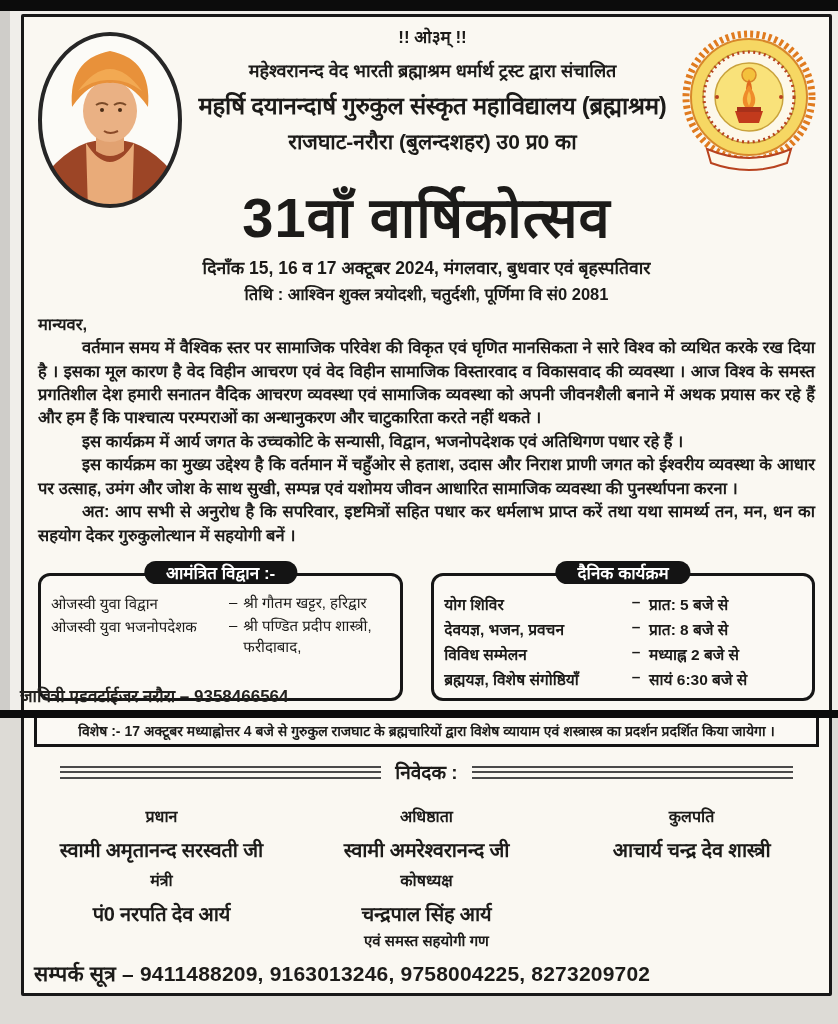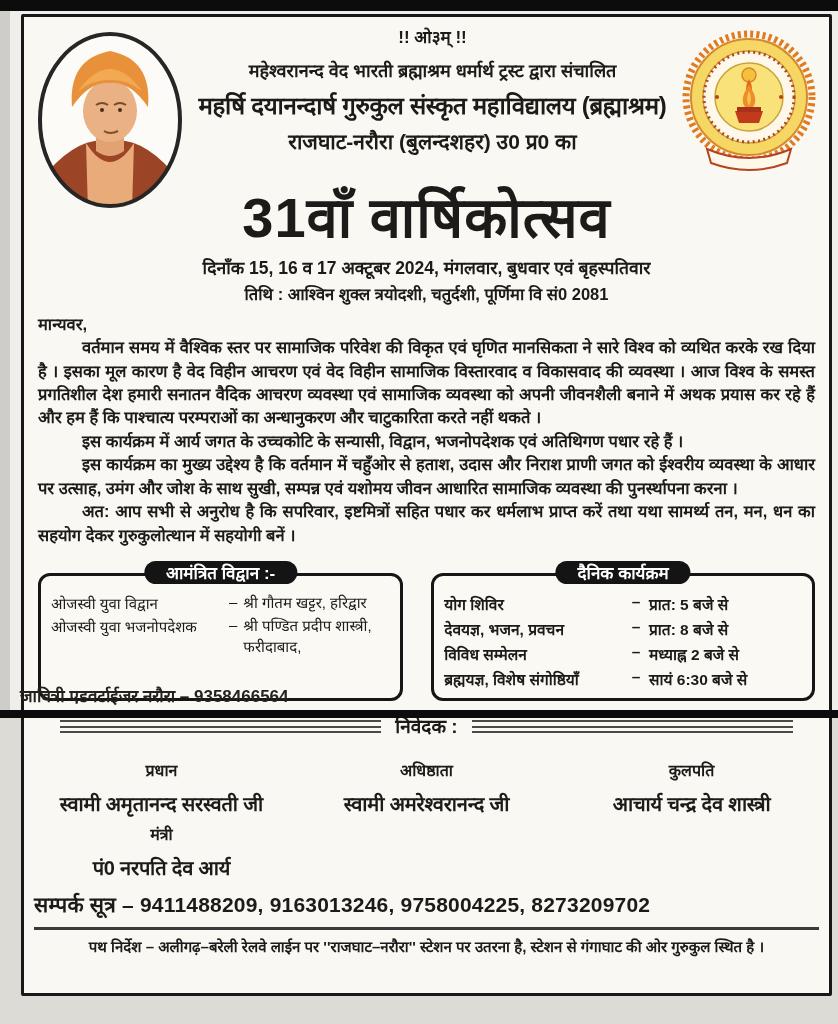--- a/index.html
+++ b/index.html
@@ -209,20 +209,21 @@
           <div class="sched-time">मध्याह्न 2 बजे से</div>
         </div>
         <div class="sched-row">
           <div class="sched-act">ब्रह्मयज्ञ, विशेष संगोष्ठियाँ</div>
           <div class="sched-dash">–</div>
           <div class="sched-time">सायं 6:30 बजे से</div>
         </div>
       </div>
     </div>
 
+    <div class="special-strip">विशेष :- 17 अक्टूबर मध्याह्नोत्तर 4 बजे से गुरुकुल राजघाट के ब्रह्मचारियों द्वारा विशेष व्यायाम एवं शस्त्रास्त्र का प्रदर्शन प्रदर्शित किया जायेगा ।</div>
 
     <div class="nivedak">
       <div class="rule-stack"></div>
       <div class="nivedak-label">निवेदक :</div>
       <div class="rule-stack"></div>
     </div>
 
     <div class="officials">
       <div>
         <div class="o-title">प्रधान</div>
@@ -233,20 +234,25 @@
         <div class="o-name">स्वामी अमरेश्वरानन्द जी</div>
       </div>
       <div>
         <div class="o-title">कुलपति</div>
         <div class="o-name">आचार्य चन्द्र देव शास्त्री</div>
       </div>
       <div>
         <div class="o-title">मंत्री</div>
         <div class="o-name">पं0 नरपति देव आर्य</div>
       </div>
+      <div>
+        <div class="o-title">कोषध्यक्ष</div>
+        <div class="o-name">चन्द्रपाल सिंह आर्य</div>
+        <div class="o-note">एवं समस्त सहयोगी गण</div>
+      </div>
     </div>
 
     <div class="contact-line">
       <span>सम्पर्क सूत्र –</span>
       <span>9411488209, 9163013246, 9758004225, 8273209702</span>
     </div>
 
     <div class="path-strip">पथ निर्देश – अलीगढ़–बरेली रेलवे लाईन पर ''राजघाट–नरौरा'' स्टेशन पर उतरना है, स्टेशन से गंगाघाट की ओर गुरुकुल स्थित है ।</div>
   </div>
 

